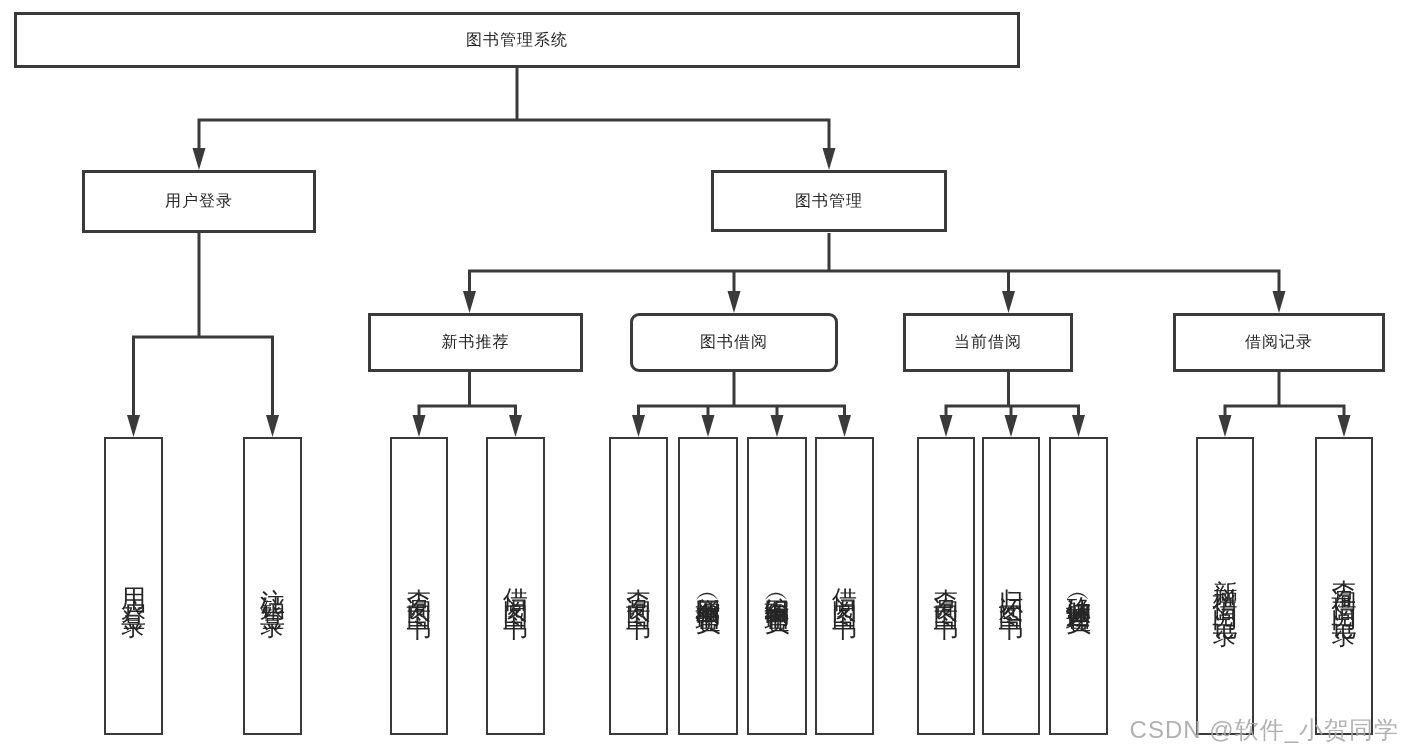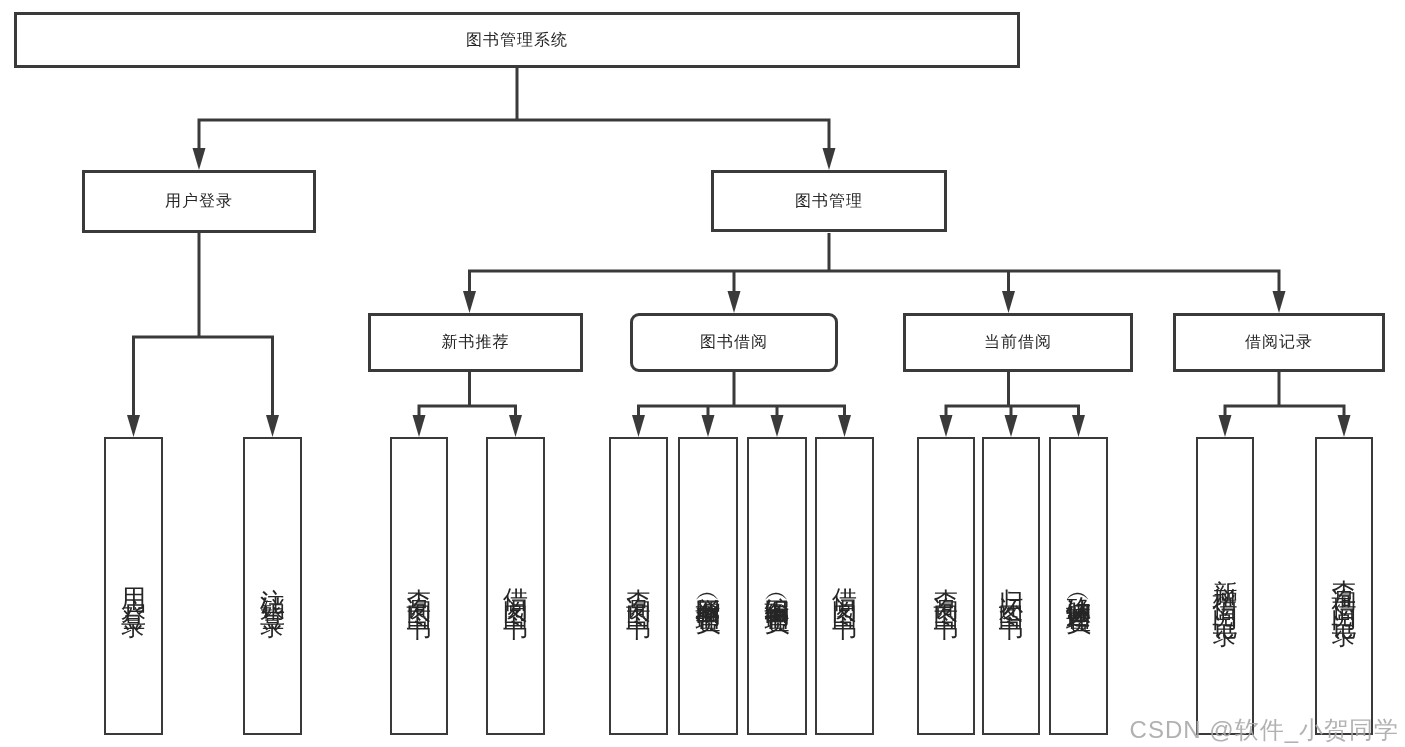--- a/index.html
+++ b/index.html
@@ -99,21 +99,21 @@
   <div class="box h" style="left:711px; top:170px; width:236px; height:62px;">
     <span>图书管理</span>
   </div>
 
   <div class="box h" style="left:362px; top:313px; width:215px; height:59px;margin-left:6px;">
     <span>新书推荐</span>
   </div>
   <div class="box h" style="left:630px; top:313px; width:208px; height:59px;border-radius:9px;">
     <span>图书借阅</span>
   </div>
-  <div class="box h" style="left:903px; top:313px; width:230px; height:59px;">
+  <div class="box h" style="left:903px; top:313px; width:170px; height:59px;">
     <span>当前借阅</span>
   </div>
   <div class="box h" style="left:1173px; top:313px; width:212px; height:59px;">
     <span>借阅记录</span>
   </div>
 
   <div class="box leaf" style="left:104px; top:437px; width:59px; height:298px;">
     <span>用户登录</span>
   </div>
   <div class="box leaf" style="left:243px; top:437px; width:59px; height:298px;">

